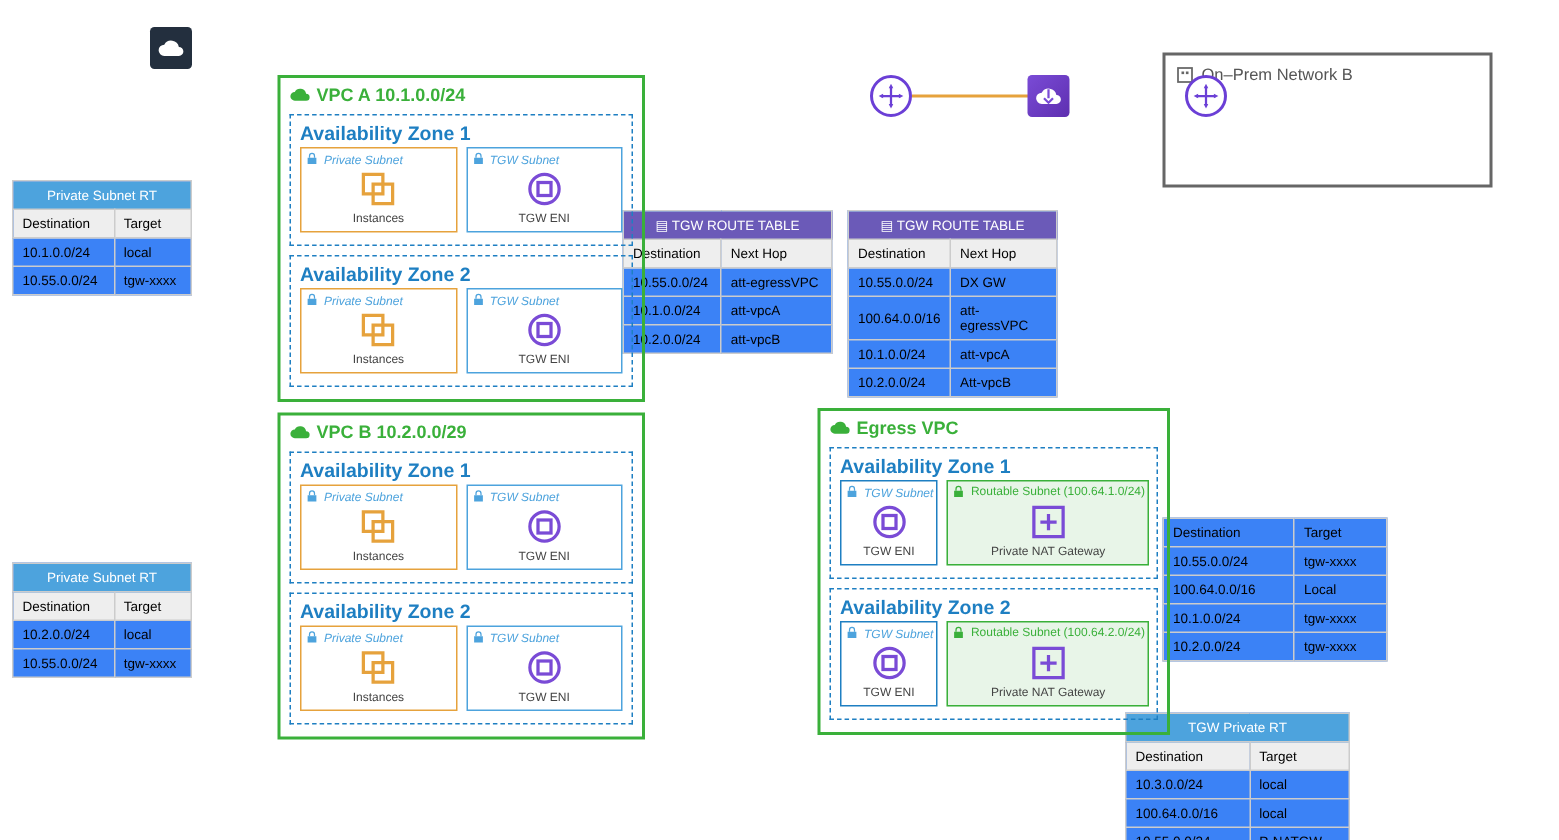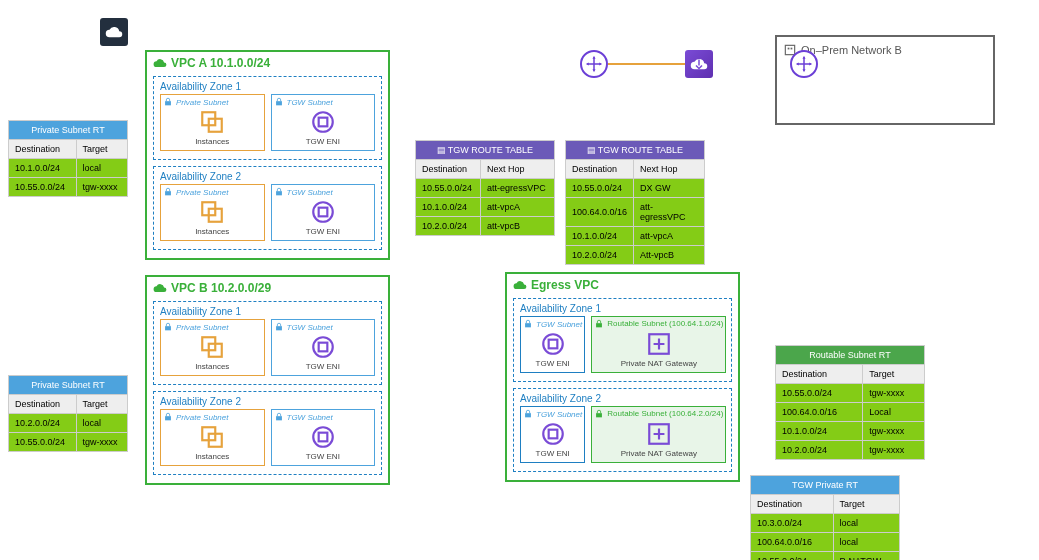--- a/index.html
+++ b/index.html
@@ -1,33 +1,33 @@
 <!DOCTYPE html>
 <html><head>
 <meta charset="utf-8">
 <style>
   * { box-sizing: border-box; margin: 0; padding: 0; }
   body { font-family: Arial, sans-serif; background: #fff; width: 1039px; height: 560px; position: relative; overflow: hidden; font-size: 10px; }
 
   
-  .tbl { border-collapse: collapse; background: #84cc16; }
+  .tbl { border-collapse: collapse; background: #3b82f6; }
   .tbl th, .tbl td { border: 1px solid #ccc; padding: 4px 6px; text-align: left; font-weight: normal; font-size: 9px; }
   .tbl .title-row th { color: #fff; text-align: center; font-size: 9px; }
   .tbl-blue .title-row th { background: #4da3dd; }
   .tbl-purple .title-row th { background: #6b5ab8; color:#fff;}
   .tbl-green .title-row th { background: #4ba64b; }
   .tbl thead tr:nth-child(2) th { background: #eee; }
 
   
-  .vpc { position: absolute; border: 2px solid #3ab03a; padding: 4px 6px 8px 6px; }
+  .vpc { position: absolute; border: 2px solid #3ab03a; padding: 4px 6px 8px 6px; margin-left: 40px; }
   .vpc-title { color: #3ab03a; font-size: 12px; font-weight: bold; display:flex; align-items:center; gap:4px;}
   .vpc-title svg { width:14px; height:14px; }
 
   .az { border: 1px dashed #1e7fc2; margin-top:6px; padding:4px 6px 6px 6px; }
-  .az-title { color:#1e7fc2; font-size:10px; font-weight:normal; }
+  .az-title { color:#1e7fc2; font-size:13px; font-weight:bold; }
   .subnets { display:flex; gap:6px; margin-top:2px; margin-bottom:2px;}
   .subnet { flex:1; border:1px solid; padding:2px 2px 4px 2px; display:flex; flex-direction:column; align-items:center; justify-content:center; min-height:54px;}
   .subnet-header { display:flex; align-items:center; gap:3px; font-size:8px; margin-bottom:2px; align-self:flex-start; white-space:nowrap;}
   .subnet-header svg{width:10px;height:10px;}
   .subnet-label{color:#4da3dd;font-size:8px;font-style:italic;}
   .subnet-label-green{color:#3ab03a;font-size:8px; text-align:center; line-height:1.1;}
   .icon-box{ width:26px; height:26px; display:flex; align-items:center; justify-content:center;}
   .caption{font-size:8px; color:#444; margin-top:2px; white-space:nowrap;}
   .sn-orange{ border-color:#e6a23c;}
   .sn-blue{ border-color:#4da3dd;}
@@ -163,23 +163,20 @@
       </tr>
       <tr>
         <td>10.2.0.0/24</td>
         <td>Att-vpcB</td>
       </tr>
     </tbody>
 </table>
 
 <table id="routableRT" class="tbl tbl-green" style="width:150px;">
   <thead>
-      <tr class="title-row">
-        <th colspan="2">Routable Subnet RT</th>
-      </tr>
   <tr>
         <th>Destination</th>
         <th>Target</th>
       </tr>
     </thead>
   <tbody>
       <tr>
         <td>10.55.0.0/24</td>
         <td>tgw-xxxx</td>
       </tr>

